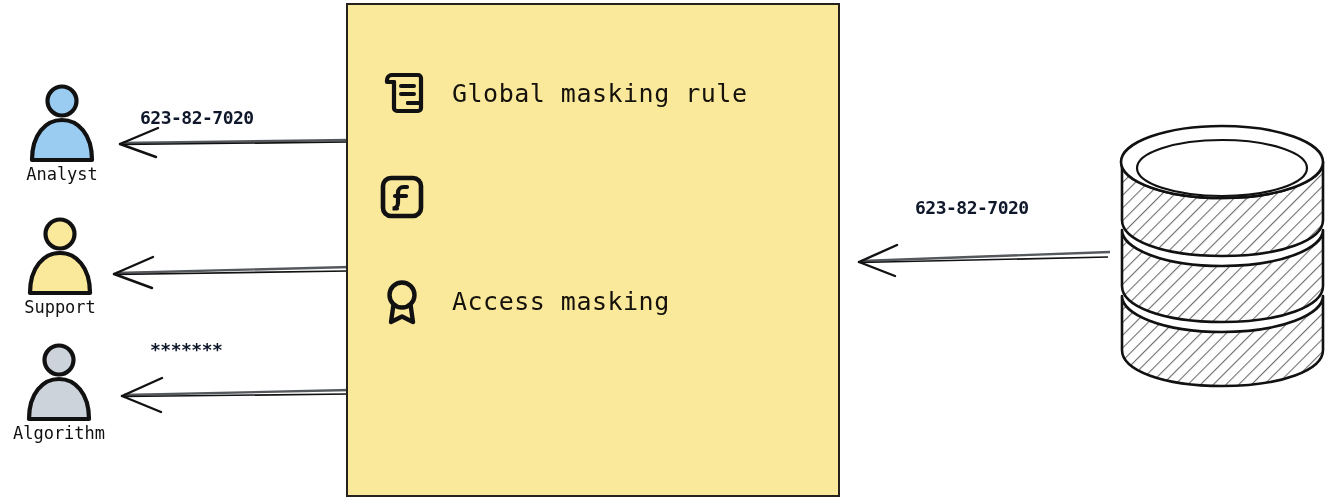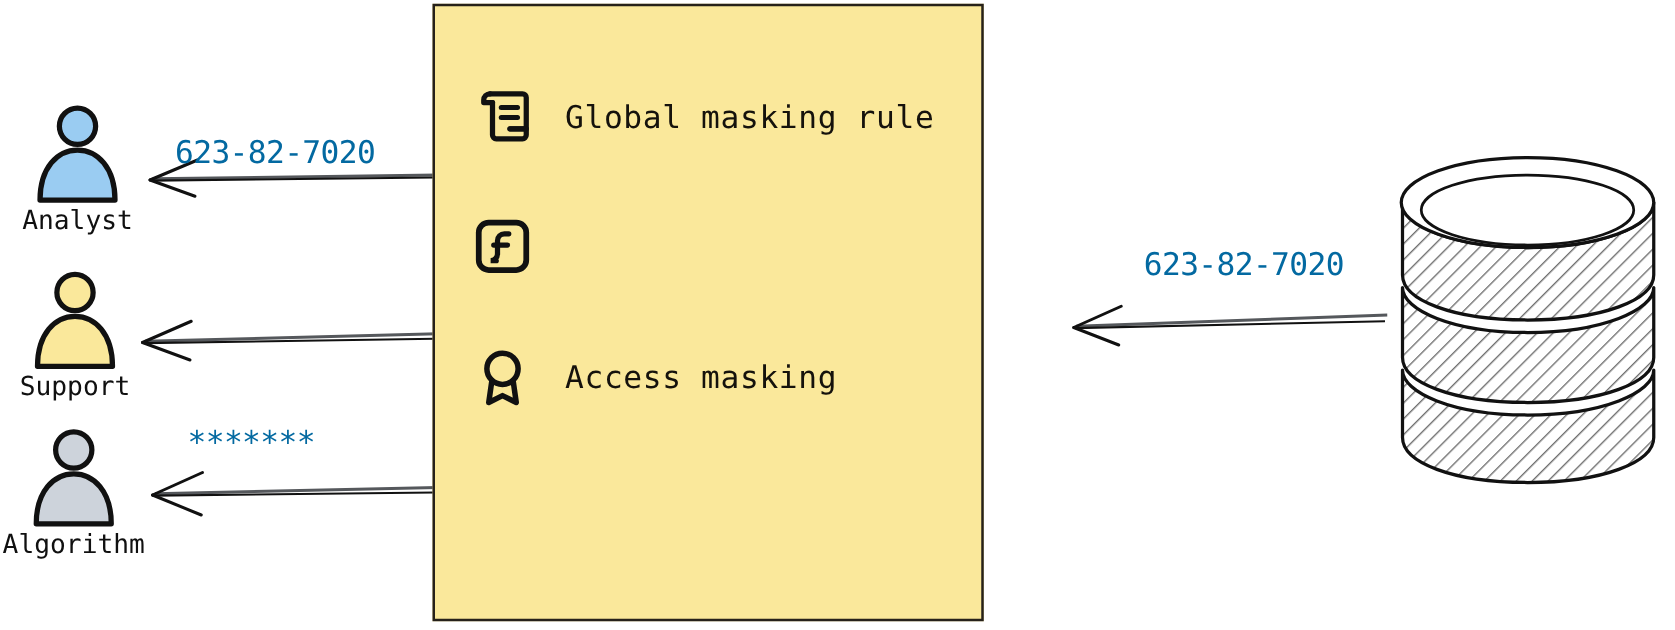--- a/index.html
+++ b/index.html
@@ -26,47 +26,47 @@
     text-align: center;
   }
   .user-figure {
     width: 84px;
     height: 84px;
     margin: 0 auto;
     display: block;
   }
   .user-label {
     font-family: "DejaVu Sans Mono", monospace;
-    font-size: 21px;
+    font-size: 17px;
     color: #101010;
     letter-spacing: 0px;
     margin-top: -2px;
     white-space: nowrap;
   }
 
   
   .arrow-wrap {
     position: absolute;
   }
   .arrow-label {
     position: absolute;
     font-family: "DejaVu Sans Mono", monospace;
-    font-size: 25px;
-    font-weight: 400;
-    color: #0369a1;
+    font-size: 18px;
+    font-weight: 700;
+    color: #0f172a;
     white-space: nowrap;
     letter-spacing: -0.5px;
   }
 
   
   #policy-panel {
     position: absolute;
     left: 346px;
     top: 3px;
-    width: 441px;
+    width: 494px;
     height: 494px;
     background: #FAE89B;
     border: 2px solid #26211a;
     box-sizing: border-box;
   }
   .policy-list {
     position: absolute;
     left: 0; top: 0; right: 0; bottom: 0;
     padding: 36px 0 0 30px;
     box-sizing: border-box;

